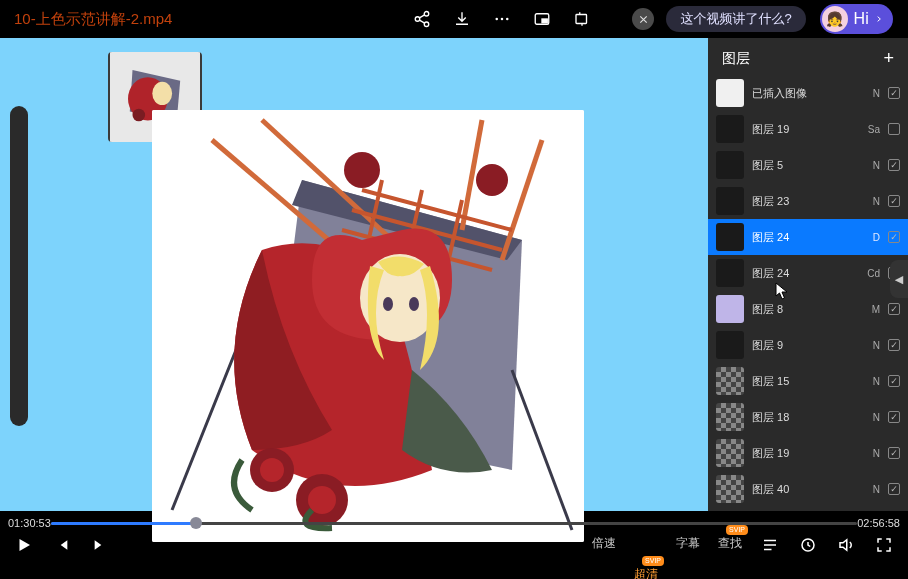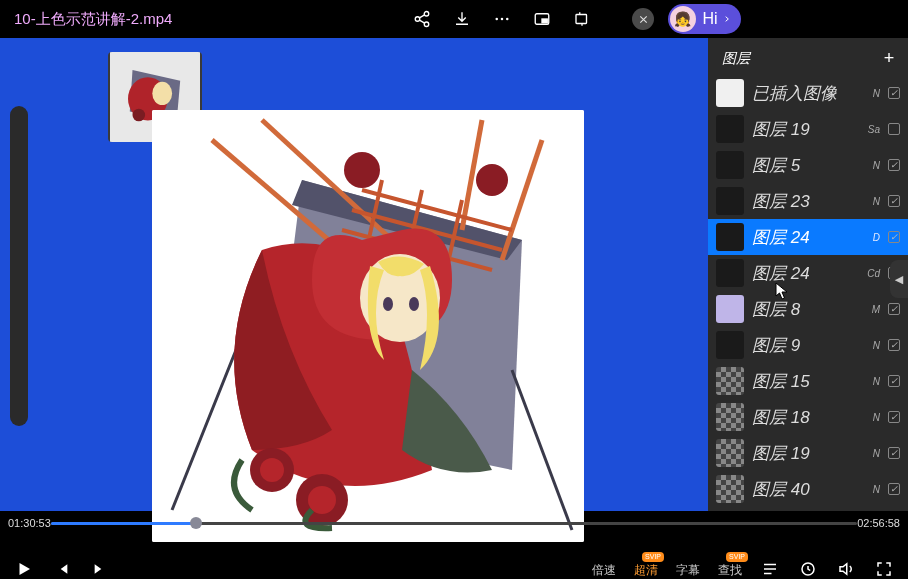--- a/index.html
+++ b/index.html
@@ -1,54 +1,54 @@
 <!DOCTYPE html>
 <html><head>
 <meta charset="utf-8">
 <style>
 * { margin: 0; padding: 0; box-sizing: border-box; }
 body { width: 908px; height: 579px; background: #000; font-family: -apple-system, "PingFang SC", sans-serif; overflow: hidden; position: relative; color: #fff; }
 .top-bar { position: absolute; top: 0; left: 0; right: 0; height: 38px; display: flex; align-items: center; padding: 0 14px; z-index: 10; }
-.title { font-size: 15px; font-weight: 500; color: #f0abfc; flex: 0 0 auto; }
+.title { font-size: 15px; font-weight: 500; color: #c2410c; flex: 0 0 auto; }
 .top-icons { display: flex; align-items: center; gap: 20px; margin-left: 240px; }
 .top-ic { width: 20px; height: 20px; display: flex; align-items: center; justify-content: center; cursor: pointer; }
 .close-pill { width: 22px; height: 22px; border-radius: 50%; background: #4a4a4a; display: flex; align-items: center; justify-content: center; margin-left: 20px; cursor: pointer; }
 .ai-bubble { background: #2a2a3a; border-radius: 16px; padding: 4px 14px; font-size: 13px; margin-left: 12px; cursor: pointer; color: #e0e0ff; }
 .hi-badge { margin-left: 14px; display: flex; align-items: center; background: #5b4fdb; border-radius: 18px; padding: 2px 10px 2px 2px; cursor: pointer; gap: 6px; }
 .hi-avatar { width: 26px; height: 26px; border-radius: 50%; background: #f5d0e0; display: flex; align-items: center; justify-content: center; font-size: 14px; }
 .hi-text { font-size: 16px; color: #fff; }
-.canvas-area { position: absolute; top: 38px; left: 0; right: 0; bottom: 68px; background: #1d4ed8; font-style: italic; }
+.canvas-area { position: absolute; top: 38px; left: 0; right: 0; bottom: 68px; background: #7dd3fc; }
 .left-tool { position: absolute; left: 10px; top: 68px; width: 18px; height: 320px; background: #2a2a2a; border-radius: 9px; }
 .main-art { position: absolute; left: 152px; top: 72px; width: 432px; height: 432px; background: #fff; border-radius: 2px; overflow: hidden; }
 .art-svg { width: 100%; height: 100%; }
 .thumb { position: absolute; left: 108px; top: 14px; width: 94px; height: 90px; background: #3a3a3a; border-radius: 4px; overflow: hidden; }
 .layers-panel { position: absolute; right: 0; top: 0; width: 200px; bottom: 0; background: #2a2a2a; }
 .layers-head { display: flex; align-items: center; justify-content: space-between; padding: 10px 14px 6px; }
 .layers-title { font-size: 14px; font-weight: 500; }
 .add-layer { font-size: 18px; cursor: pointer; font-weight: 300; }
 .layer-list { overflow-y: auto; height: calc(100% - 38px); }
 .layer-row { display: flex; align-items: center; padding: 3px 8px; height: 36px; cursor: pointer; gap: 8px; }
 .layer-row.sel { background: #0a7aff; }
 .layer-thumb { width: 28px; height: 28px; background: #555; border-radius: 3px; flex-shrink: 0; }
 .layer-thumb.white { background: #f0f0f0; }
 .layer-thumb.dark { background: #1a1a1a; }
 .layer-thumb.lav { background: #bfb5e8; }
 .layer-thumb.chk { background: repeating-conic-gradient(#888 0 25%, #444 0 50%) 0 0/10px 10px; }
-.layer-name { flex: 1; font-size: 17px; color: #ddd; white-space: nowrap; overflow: hidden; }
+.layer-name { flex: 1; font-size: 11px; color: #ddd; white-space: nowrap; overflow: hidden; }
 .layer-row.sel .layer-name { color: #fff; }
 .layer-blend { font-size: 10px; color: #aaa; width: 16px; text-align: right; }
 .layer-row.sel .layer-blend { color: #e0e8ff; }
 .layer-vis { width: 12px; height: 12px; border: 1px solid #888; border-radius: 2px; display: flex; align-items: center; justify-content: center; font-size: 9px; color: #bbb; }
 .layer-vis.on::after { content: "✓"; }
 .scrub { position: absolute; bottom: 44px; left: 0; right: 0; height: 24px; display: flex; align-items: center; padding: 0 8px; }
 .time-txt { font-size: 11px; color: #ddd; font-variant-numeric: tabular-nums; }
 .track { flex: 1; height: 3px; background: #444; position: relative; border-radius: 2px; cursor: pointer; }
 .prog { position: absolute; left: 0; top: 0; height: 100%; width: 18%; background: #2e7bff; border-radius: 2px; }
 .knob { position: absolute; left: 18%; top: 50%; width: 12px; height: 12px; background: #888997; border-radius: 50%; transform: translate(-50%, -50%); }
-.ctrl-bar { position: absolute; bottom: 0; left: 0; right: 0; height: 44px; display: flex; align-items: flex-end; padding: 0 14px; gap: 18px; }
+.ctrl-bar { position: absolute; bottom: 0; left: 0; right: 0; height: 44px; display: flex; align-items: flex-start; padding: 0 14px; gap: 18px; }
 .ctrl-ic { width: 20px; height: 20px; display: flex; align-items: center; justify-content: center; cursor: pointer; }
 .spacer { flex: 1; }
 .ctrl-txt { font-size: 12px; color: #ccc; cursor: pointer; position: relative; }
 .ctrl-txt.hl { color: #ff9d33; margin-top: 31px; }
 .svip { position: absolute; top: -10px; right: -6px; background: #ff8c1a; color: #fff; font-size: 7px; padding: 0 3px; border-radius: 4px; line-height: 10px; }
 .side-tab { position: absolute; right: 0; top: 260px; width: 18px; height: 38px; background: #333; border-radius: 8px 0 0 8px; display: flex; align-items: center; justify-content: center; cursor: pointer; font-size: 11px; color: #ccc; z-index: 20; }
 .cursor-ptr { position: absolute; right: 119px; top: 282px; z-index: 30; pointer-events: none; }
 </style>
 </head>
 <body>
@@ -87,20 +87,21 @@
           <rect x="4" y="6" width="14" height="12" rx="1"></rect>
           <path d="M9 6V3m3 15v3"></path>
         </svg>
     </div>
     <div class="close-pill">
       <svg width="11" height="11" viewBox="0 0 24 24" stroke="#ddd" stroke-width="2.5">
           <path d="M5 5l14 14M19 5L5 19"></path>
         </svg>
     </div>
   </div>
+  <div class="ai-bubble">这个视频讲了什么?</div>
   <div class="hi-badge">
     <div class="hi-avatar">👧</div>
     <span class="hi-text">Hi</span>
     <svg width="8" height="8" viewBox="0 0 24 24" fill="none" stroke="#fff" stroke-width="3">
         <path d="M8 5l8 7-8 7"></path>
       </svg>
   </div>
 </div>
 
 <div class="canvas-area">

